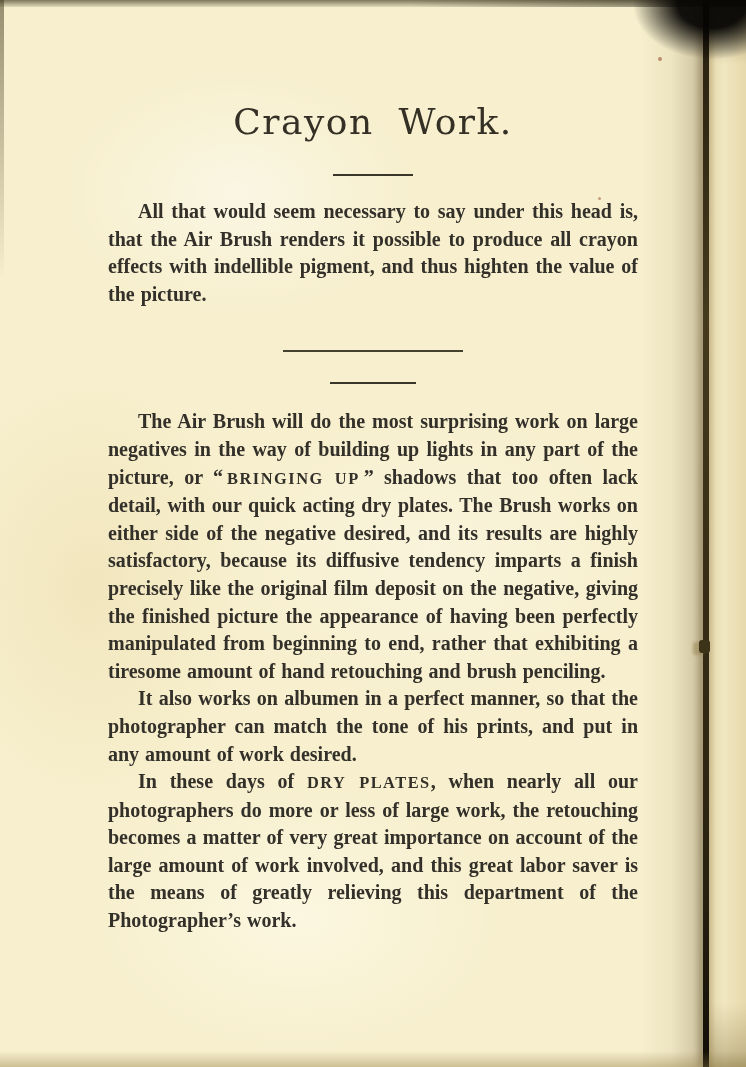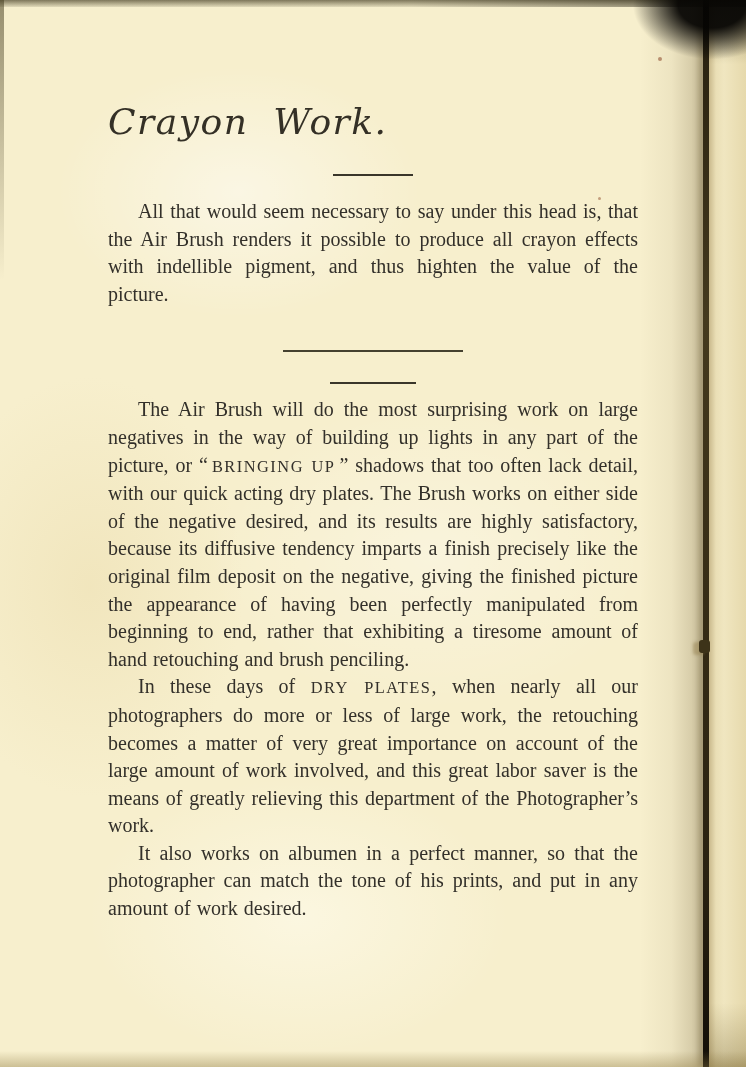--- a/index.html
+++ b/index.html
@@ -36,31 +36,31 @@
     background: linear-gradient(0deg, rgba(140,120,65,0.40), rgba(140,120,65,0)); }
   .left-edge { position:absolute; top:0; left:0; width:4px; height:280px;
     background: linear-gradient(180deg, rgba(70,62,32,0.55), rgba(70,62,32,0)); }
   .speck-gutter { position:absolute; left:699px; top:640px; width:11px; height:13px;
     background:#3d3319; border-radius:3px; box-shadow:-6px 2px 3px rgba(150,130,80,0.5); }
   .speck-red-1 { position:absolute; left:658px; top:57px; width:4px; height:4px; background:#a06848; border-radius:50%; opacity:.7; }
   .speck-red-2 { position:absolute; left:598px; top:197px; width:3px; height:3px; background:#a06848; border-radius:50%; opacity:.6; }
 
   
   .content { position:absolute; left:108px; top:0; width:530px; }
-  .script-title { margin:0; text-align:left; font-family:"DejaVu Serif", serif;
-    font-style:italic; font-weight:400; font-size:36px; line-height:44px;
+  .script-title { margin:0; text-align:center; font-family:"DejaVu Serif", serif;
+    font-weight:400; font-size:36px; line-height:44px;
     letter-spacing:1.5px; word-spacing:12px; color:#343026; }
   .title-1 { margin-top:100px; }
   .title-2 { margin-top:30px; }
   .rule { height:2px; background:#3a362a; border:0; }
   .rule-a { width:80px;  margin:30px auto 0 auto; }
   .rule-b { width:180px; margin:42px auto 0 auto; background:#45412f; height:2px; }
   .rule-c { width:86px;  margin:30px auto 0 auto; }
-  .para-block { margin-top:22px; }
-  .para-block-2 { margin-top:12px; }
+  .para-block { margin-top:22px;font-weight:bold; }
+  .para-block-2 { margin-top:24px; }
   .body-para { margin:0; font-size:20px; line-height:27.6px; text-align:justify;
     text-indent:30px; color:#33302a; word-spacing:1px; }
   .smallcaps { font-size:0.82em; letter-spacing:1.5px; }
   .page-number { margin-top:4px; text-align:center; font-size:14.5px; color:#3a362a; }
 </style>
 </head>
 <body>
 
 <div class="scan">
 
@@ -69,22 +69,22 @@
     <hr class="rule rule-a">
     <div class="para-block">
         <p class="body-para"><span>All that would seem necessary to say under this head is, that the Air Brush renders it possible to produce all crayon effects with indellible pigment, and thus highten the value of the picture.</span></p>
       </div>
 
     <hr class="rule rule-b">
 
     <hr class="rule rule-c">
     <div class="para-block para-block-2">
         <p class="body-para"><span>The Air Brush will do the most surprising work on large negatives in the way of building up lights in any part of the picture, or “ </span><span class="smallcaps">BRINGING UP</span><span> ” shadows that too often lack detail, with our quick acting dry plates.  The Brush works on either side of the negative desired, and its results are highly satisfactory, because its diffusive tendency imparts a finish precisely like the original film deposit on the negative, giving the finished picture the appearance of having been perfectly manipulated from beginning to end, rather that exhibiting a tiresome amount of hand retouching and brush penciling.</span></p>
+        <p class="body-para"><span>It also works on albumen in a perfect manner, so that the photographer can match the tone of his prints, and put in any amount of work desired.</span></p>
         <p class="body-para"><span>In these days of </span><span class="smallcaps">DRY PLATES</span><span>, when nearly all our photographers do more or less of large work, the retouching becomes a matter of very great importance on account of the large amount of work involved, and this great labor saver is the means of greatly relieving this department of the Photographer’s work.</span></p>
-        <p class="body-para"><span>It also works on albumen in a perfect manner, so that the photographer can match the tone of his prints, and put in any amount of work desired.</span></p>
       </div>
 
   </div>
 
   <div class="gutter-shade"></div>
   <div class="gutter-line"></div>
   <div class="right-page"></div>
   <div class="right-page-shadow"></div>
   <div class="top-edge"></div>
   <div class="corner-blob"></div>

